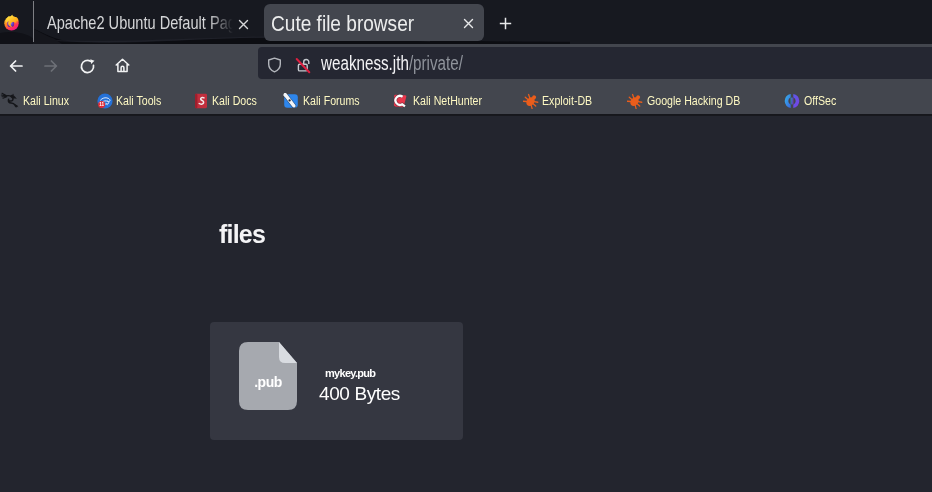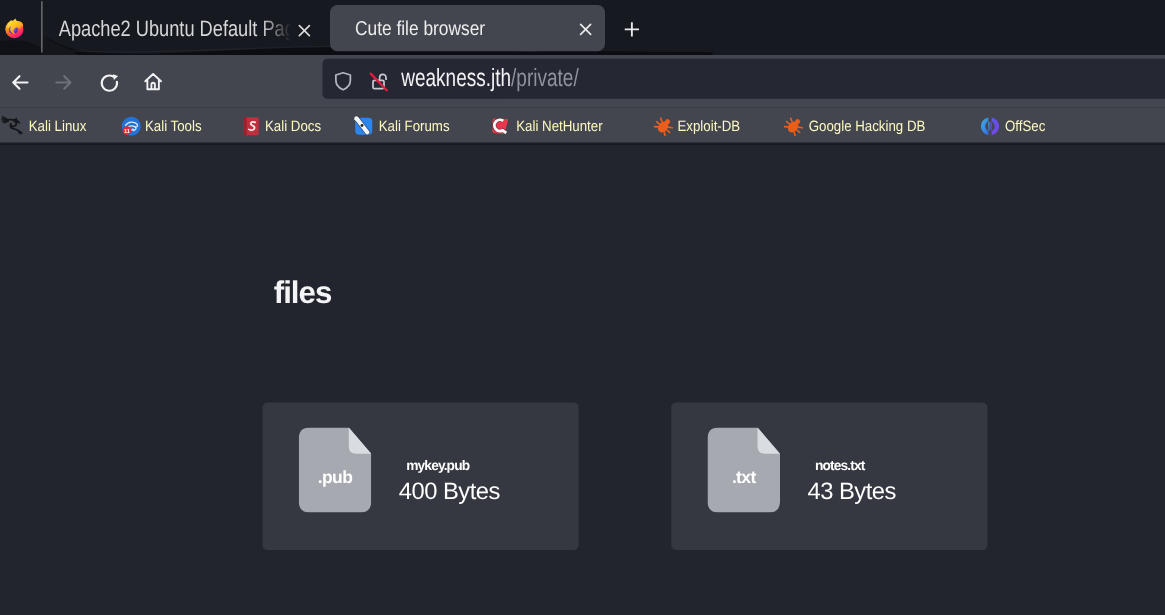--- a/index.html
+++ b/index.html
@@ -7,21 +7,21 @@
 .sx{display:inline-block;transform:scaleX(0.885);transform-origin:0 50%;white-space:pre;}
 
 #tabbar{left:0;top:0;width:932px;height:44px;background:#171920;}
 #toolbar{left:0;top:44px;width:932px;height:42px;background:#43464e;}
 #bookmarks{left:0;top:86px;width:932px;height:29px;background:#43464e;border-bottom:1px solid #16171c;box-sizing:border-box;}
 #content{left:0;top:115px;width:932px;height:377px;background:#23252e;border-top:1px solid #17181d;box-sizing:border-box;}
 
 #vsep{left:33px;top:1px;width:1px;height:41px;background:#7e7f84;}
 #tab1t{left:47px;top:14.3px;font-size:17.8px;line-height:19.9px;color:#d5d6d8;width:188px;overflow:hidden;-webkit-mask-image:linear-gradient(to right,#000 162px,transparent 186px);mask-image:linear-gradient(to right,#000 162px,transparent 186px);}
 #activetab{left:264px;top:4px;width:220px;height:36.5px;background:#43464e;border-radius:6px;}
-#tab2t{left:284px;top:14.3px;font-size:16px;line-height:19.9px;color:#eceded;text-align:center;}
+#tab2t{left:271px;top:14.3px;font-size:22px;line-height:19.9px;color:#eceded;text-align:center;}
 
 #urlbar{left:258px;top:47px;width:682px;height:32px;background:#252732;border-radius:4px;}
 #urltext{left:321px;top:52.3px;font-size:20px;line-height:22.3px;color:#f3f3f5;}
 #urltext .dim{color:#8f939b;}
 
 .bm{top:92.6px;font-size:12px;line-height:17.9px;color:#fef9c3;}
 .bmi{top:93px;width:16px;height:16px;}
 
 #files{will-change:transform;left:219px;top:220.9px;font-size:25px;line-height:27.9px;font-weight:bold;color:#f4f4f6;letter-spacing:-0.8px;}
 .card{top:322px;width:253px;height:118px;background:#353741;border-radius:4px;}
@@ -185,21 +185,12 @@
 <div class="abs" id="files">files</div>
 <div class="abs card" style="left:210px;">
   <svg class="abs ficon" width="58" height="68" viewBox="0 0 58 68">
     <path d="M9,0 L40,0 L58,21 L58,59 Q58,68 49,68 L9,68 Q0,68 0,59 L0,9 Q0,0 9,0 Z" fill="#a6a9af"></path>
     <path d="M40,0 L58,21 L46,21 Q40,21 40,15 Z" fill="#d9dce1"></path>
     <text x="29" y="44.8" text-anchor="middle" font-family="Liberation Sans, sans-serif" font-size="14" font-weight="bold" letter-spacing="-0.5" fill="#ffffff">.pub</text>
   </svg>
   <div class="abs fname">mykey.pub</div>
   <div class="abs fsize">400 Bytes</div>
 </div>
-<div class="abs card" style="left:537px;">
-  <svg class="abs ficon" width="58" height="68" viewBox="0 0 58 68">
-    <path d="M9,0 L40,0 L58,21 L58,59 Q58,68 49,68 L9,68 Q0,68 0,59 L0,9 Q0,0 9,0 Z" fill="#a6a9af"></path>
-    <path d="M40,0 L58,21 L46,21 Q40,21 40,15 Z" fill="#d9dce1"></path>
-    <text x="29" y="44.8" text-anchor="middle" font-family="Liberation Sans, sans-serif" font-size="14" font-weight="bold" letter-spacing="-0.5" fill="#ffffff">.txt</text>
-  </svg>
-  <div class="abs fname">notes.txt</div>
-  <div class="abs fsize">43 Bytes</div>
-</div>
 </div>
 </body></html>

